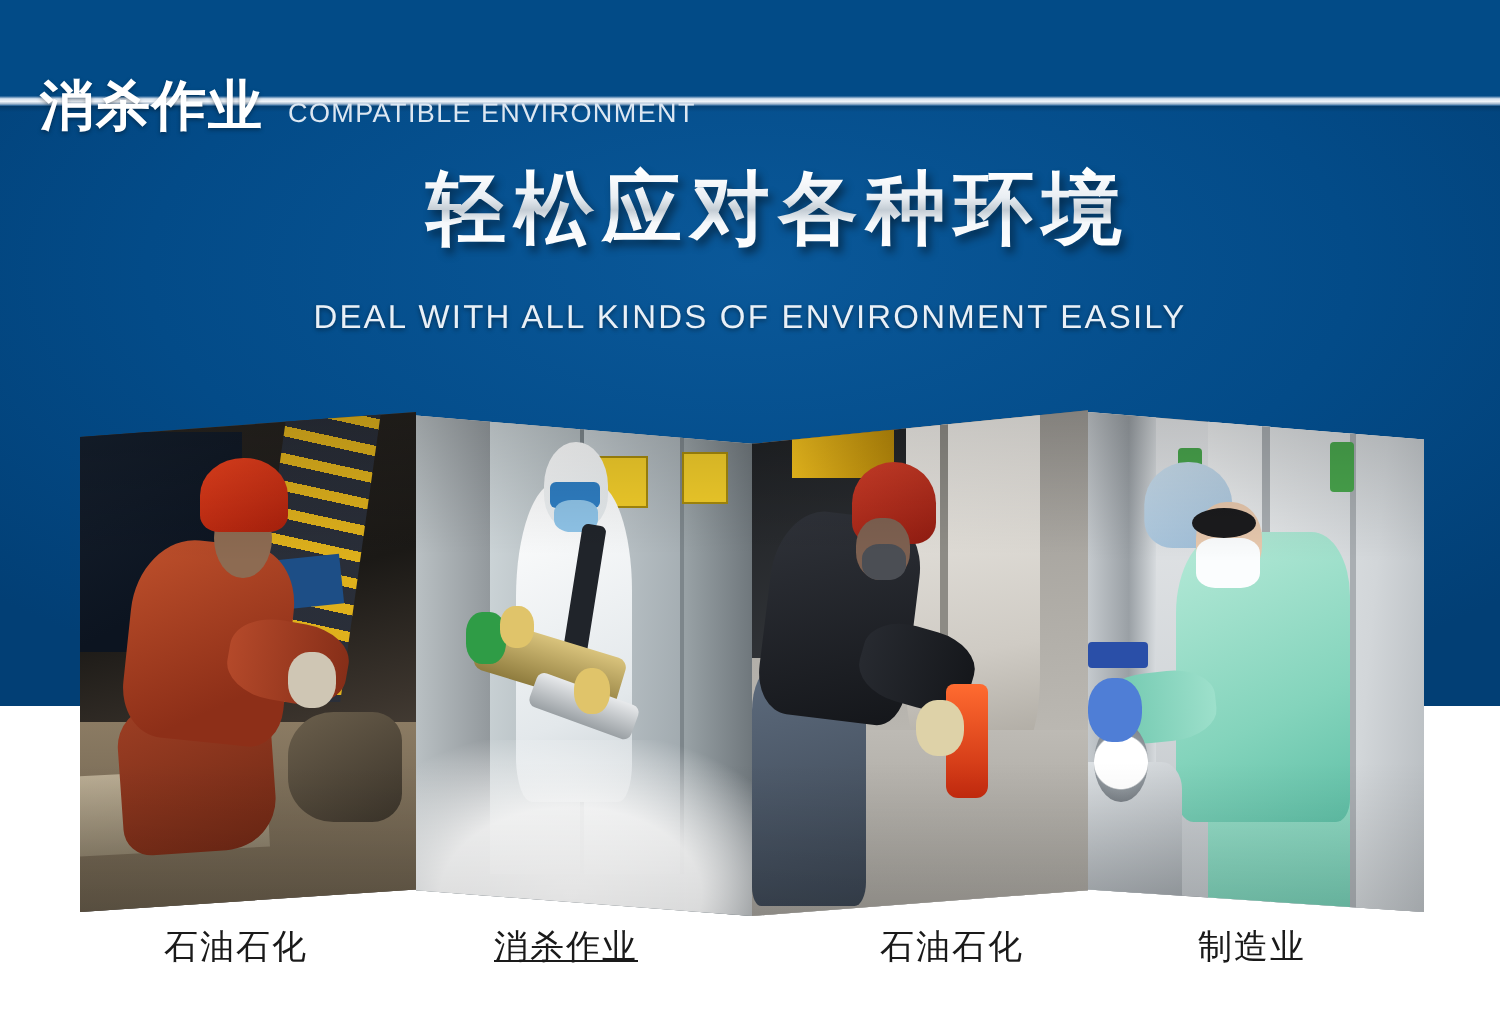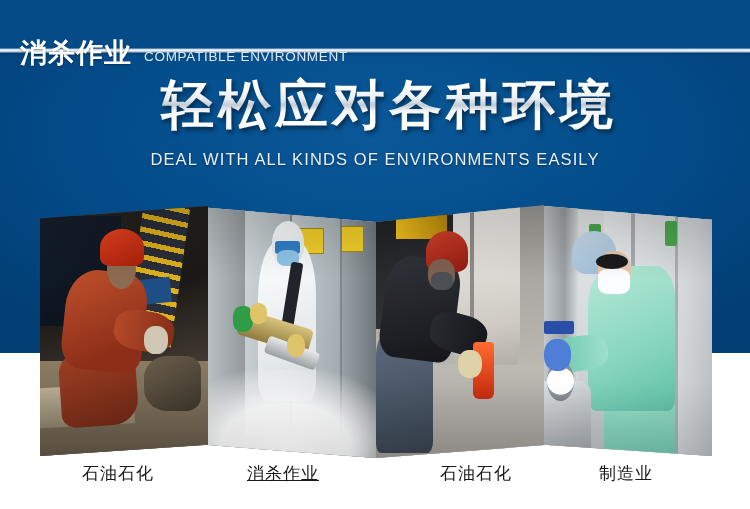--- a/index.html
+++ b/index.html
@@ -44,21 +44,21 @@
   }
   .hdr-en {
     font-size:13.5px; color:#dce7f2; letter-spacing:.7px;
     font-family:"Liberation Sans",sans-serif; font-weight:400;
     position:relative; top:-1px;margin-top:43px;
   }
 
   
   .hero { position:absolute; left:0; top:66px; width:750px; text-align:center; }
   .hero-cn {
-    font-size:53px; font-weight:bold; letter-spacing:4px; line-height:78px;
+    font-size:40px; font-weight:bold; letter-spacing:4px; line-height:78px;
     font-family:Liberation Serif, serif;
     background:linear-gradient(to bottom,
         #ffffff 0%, #ffffff 26%, #e9eef3 42%, #c3ccd4 50%,
         #f4f7fa 58%, #ffffff 74%, #e2e8ee 100%);
     -webkit-background-clip:text; background-clip:text;
     -webkit-text-fill-color:transparent; color:transparent;
     filter:drop-shadow(2px 3px 2px rgba(0,0,0,.45));
     padding-left:28px;
   }
   .hero-en {
@@ -241,21 +241,21 @@
   <div class="hdr-divider"></div>
   <div class="hdr-divider-shadow"></div>
 
   <div class="hdr-row">
     <span class="hdr-cn">消杀作业</span>
     <span class="hdr-en">COMPATIBLE ENVIRONMENT</span>
   </div>
 
   <div class="hero">
     <div class="hero-cn">轻松应对各种环境</div>
-    <div class="hero-en">DEAL WITH ALL KINDS OF ENVIRONMENTS EASILY</div>
+    <div class="hero-en">DEAL WITH ALL KINDS OF ENVIRONMENT EASILY</div>
   </div>
 
   <div class="strip">
 
     <div class="panel p1">
       <div class="scene s1">
         <div class="sh machine"></div>
           <div class="sh rig"></div>
           <div class="sh bluebar"></div>
         <div class="sh ground"></div>

